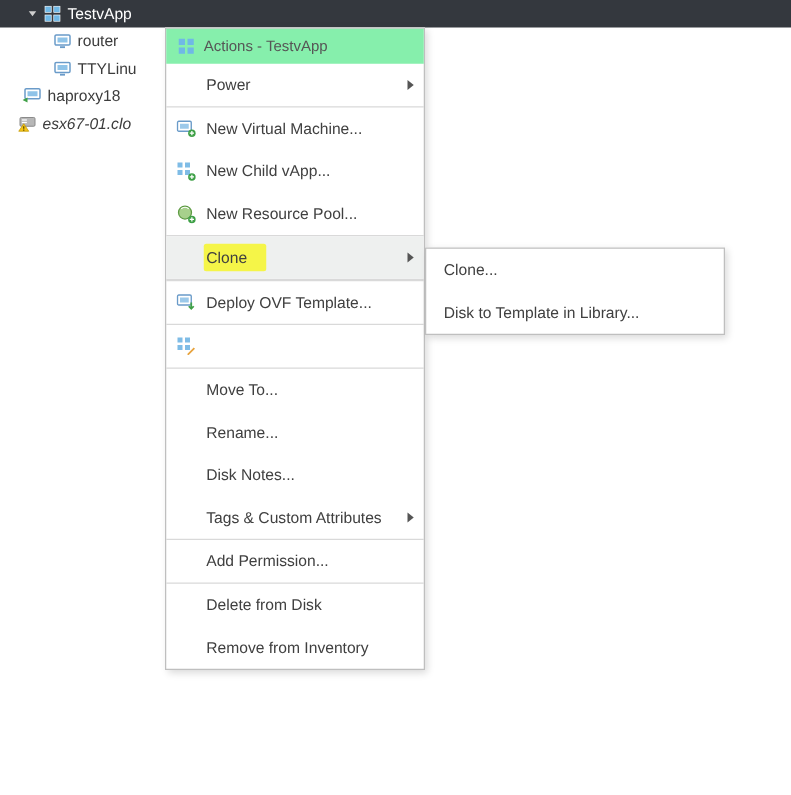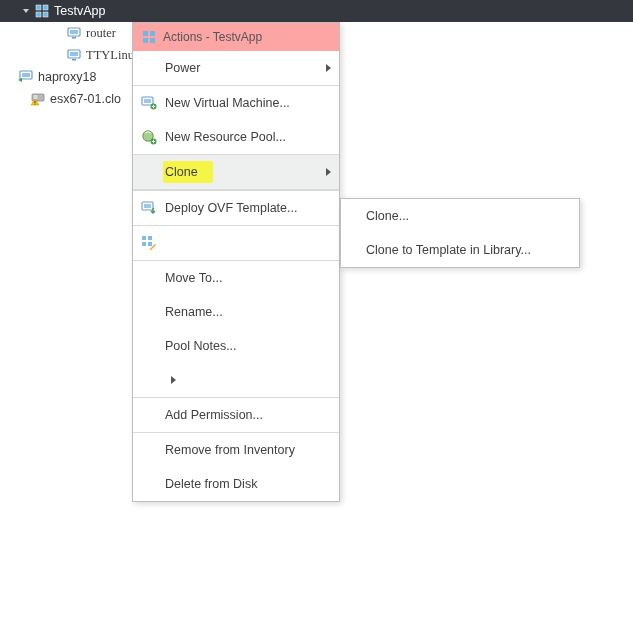--- a/index.html
+++ b/index.html
@@ -41,40 +41,40 @@
   }
   .tree-row.selected .tree-toggle { color: #fff; }
   .tree-icon {
     width: 16px; height: 16px;
     display: inline-flex;
     align-items: center;
     justify-content: center;
     margin: 0 4px 0 2px;
   }
   .indent-1 { padding-left: 20px; }
-  .indent-3 { padding-left: 52px; font-family: Liberation Serif, serif; }
+  .indent-3 { padding-left: 28px; }
   .indent-1b { }
   .tree-label { font-size: 12.5px; }
 
   
   .menu {
     position: absolute;
     top: 22px;
     left: 132px;
     width: 208px;
     background: #fff;
     border: 1px solid #bfbfbf;
     box-shadow: 2px 2px 6px rgba(0,0,0,0.15);
     z-index: 10;
   }
   .menu-header {
     display: flex;
     align-items: center;
     height: 28px;
-    background: #fca5a5;
+    background: #86efac;
     padding: 0 8px;
     font-size: 12px;
     color: #565656;
   }
   .menu-header .mh-icon { width:16px; height:16px; margin-right:6px; display:inline-flex; align-items:center; justify-content:center; }
   .menu-item {
     display: flex;
     align-items: center;
     height: 34px;
     padding: 0 8px 0 8px;
@@ -124,21 +124,21 @@
   .submenu {
     position: absolute;
     top: 198px;
     left: 340px;
     width: 240px;
     background: #fff;
     border: 1px solid #bfbfbf;
     box-shadow: 2px 2px 6px rgba(0,0,0,0.15);
     z-index: 20;
   }
-  .submenu .menu-item { padding-left: 14px; margin-left: 11px; }
+  .submenu .menu-item { padding-left: 14px; }
 
   
   svg { display:block; }
 </style>
 </head>
 <body>
 
 <div class="tree">
 
   <div class="tree-row selected indent-1">
@@ -187,21 +187,21 @@
     <span class="tree-icon">
       <svg width="16" height="14" viewBox="0 0 16 14">
         <rect x="2" y="1" width="12" height="8" rx="1" fill="none" stroke="#6a9bc9" stroke-width="1.2"></rect>
         <rect x="4" y="3" width="8" height="4" fill="#8fc3e8"></rect>
         <path d="M0 10 L4 8 L4 12 Z" fill="#3fa047"></path>
       </svg>
     </span>
     <span class="tree-label">haproxy18</span>
   </div>
 
-  <div class="tree-row" style="padding-left:16px;">
+  <div class="tree-row" style="padding-left:0;font-style:italic;">
     <span class="tree-toggle"></span>
     <span class="tree-icon">
       <svg width="16" height="14" viewBox="0 0 16 14">
         <rect x="2" y="2" width="12" height="7" rx="1" fill="#b7b7b7" stroke="#8a8a8a" stroke-width="0.8"></rect>
         <rect x="3.5" y="3.5" width="4" height="1" fill="#fff"></rect>
         <rect x="3.5" y="5.5" width="4" height="1" fill="#fff"></rect>
         <path d="M1 13 L5 7 L9 13 Z" fill="#f5c518" stroke="#c49a00" stroke-width="0.6"></path>
         <rect x="4.5" y="9" width="1" height="2" fill="#5a4a00"></rect>
         <rect x="4.5" y="11.6" width="1" height="1" fill="#5a4a00"></rect>
       </svg>
@@ -236,20 +236,34 @@
         <rect x="1" y="1" width="11" height="8" rx="1" fill="none" stroke="#6a9bc9" stroke-width="1.1"></rect>
         <rect x="3" y="3" width="7" height="4" fill="#9cc9ea"></rect>
         <circle cx="12.5" cy="10.5" r="3" fill="#3fa047"></circle>
         <rect x="12" y="8.8" width="1" height="3.4" fill="#fff"></rect>
         <rect x="10.8" y="10" width="3.4" height="1" fill="#fff"></rect>
       </svg>
     </span>
     <span class="mi-label">New Virtual Machine...</span>
   </div>
 
+  <div class="menu-item">
+    <span class="mi-icon">
+      <svg width="16" height="16" viewBox="0 0 16 16">
+        <rect x="1" y="1" width="4" height="4" fill="#7fbce6"></rect>
+        <rect x="7" y="1" width="4" height="4" fill="#7fbce6"></rect>
+        <rect x="1" y="7" width="4" height="4" fill="#7fbce6"></rect>
+        <rect x="7" y="7" width="4" height="4" fill="#7fbce6"></rect>
+        <circle cx="12.5" cy="12.5" r="3" fill="#3fa047"></circle>
+        <rect x="12" y="10.8" width="1" height="3.4" fill="#fff"></rect>
+        <rect x="10.8" y="12" width="3.4" height="1" fill="#fff"></rect>
+      </svg>
+    </span>
+    <span class="mi-label">New Child vApp...</span>
+  </div>
 
   <div class="menu-item">
     <span class="mi-icon">
       <svg width="16" height="16" viewBox="0 0 16 16">
         <circle cx="7" cy="7" r="5.2" fill="#a7d08c" stroke="#5e9b44" stroke-width="1"></circle>
         <path d="M4 4 A4.5 4.5 0 0 1 10 4" fill="none" stroke="#fff" stroke-width="1"></path>
         <circle cx="12.5" cy="12.5" r="3" fill="#3fa047"></circle>
         <rect x="12" y="10.8" width="1" height="3.4" fill="#fff"></rect>
         <rect x="10.8" y="12" width="3.4" height="1" fill="#fff"></rect>
       </svg>
@@ -298,47 +312,48 @@
     <span class="mi-label">Move To...</span>
   </div>
 
   <div class="menu-item">
     <span class="mi-spacer"></span>
     <span class="mi-label">Rename...</span>
   </div>
 
   <div class="menu-item">
     <span class="mi-spacer"></span>
-    <span class="mi-label">Pool Notes...</span>
-  </div>
-
-  <div class="menu-item">
-    <span class="mi-spacer"></span>
+    <span class="mi-label">Disk Notes...</span>
+  </div>
+
+  <div class="menu-item">
+    <span class="mi-spacer"></span>
+    <span class="mi-label">Tags &amp; Custom Attributes</span>
     <span class="mi-arrow"></span>
   </div>
   <div class="menu-sep"></div>
 
   <div class="menu-item">
     <span class="mi-spacer"></span>
     <span class="mi-label">Add Permission...</span>
   </div>
 
   <div class="menu-sep"></div>
 
   <div class="menu-item">
     <span class="mi-spacer"></span>
+    <span class="mi-label">Delete from Disk</span>
+  </div>
+
+  <div class="menu-item">
+    <span class="mi-spacer"></span>
     <span class="mi-label">Remove from Inventory</span>
   </div>
-
-  <div class="menu-item">
-    <span class="mi-spacer"></span>
-    <span class="mi-label">Delete from Disk</span>
-  </div>
 </div>
 
 <div class="submenu">
   <div class="menu-item">
     <span class="mi-label">Clone...</span>
   </div>
   <div class="menu-item">
-    <span class="mi-label">Clone to Template in Library...</span>
+    <span class="mi-label">Disk to Template in Library...</span>
   </div>
 </div>
 
 </body></html>

